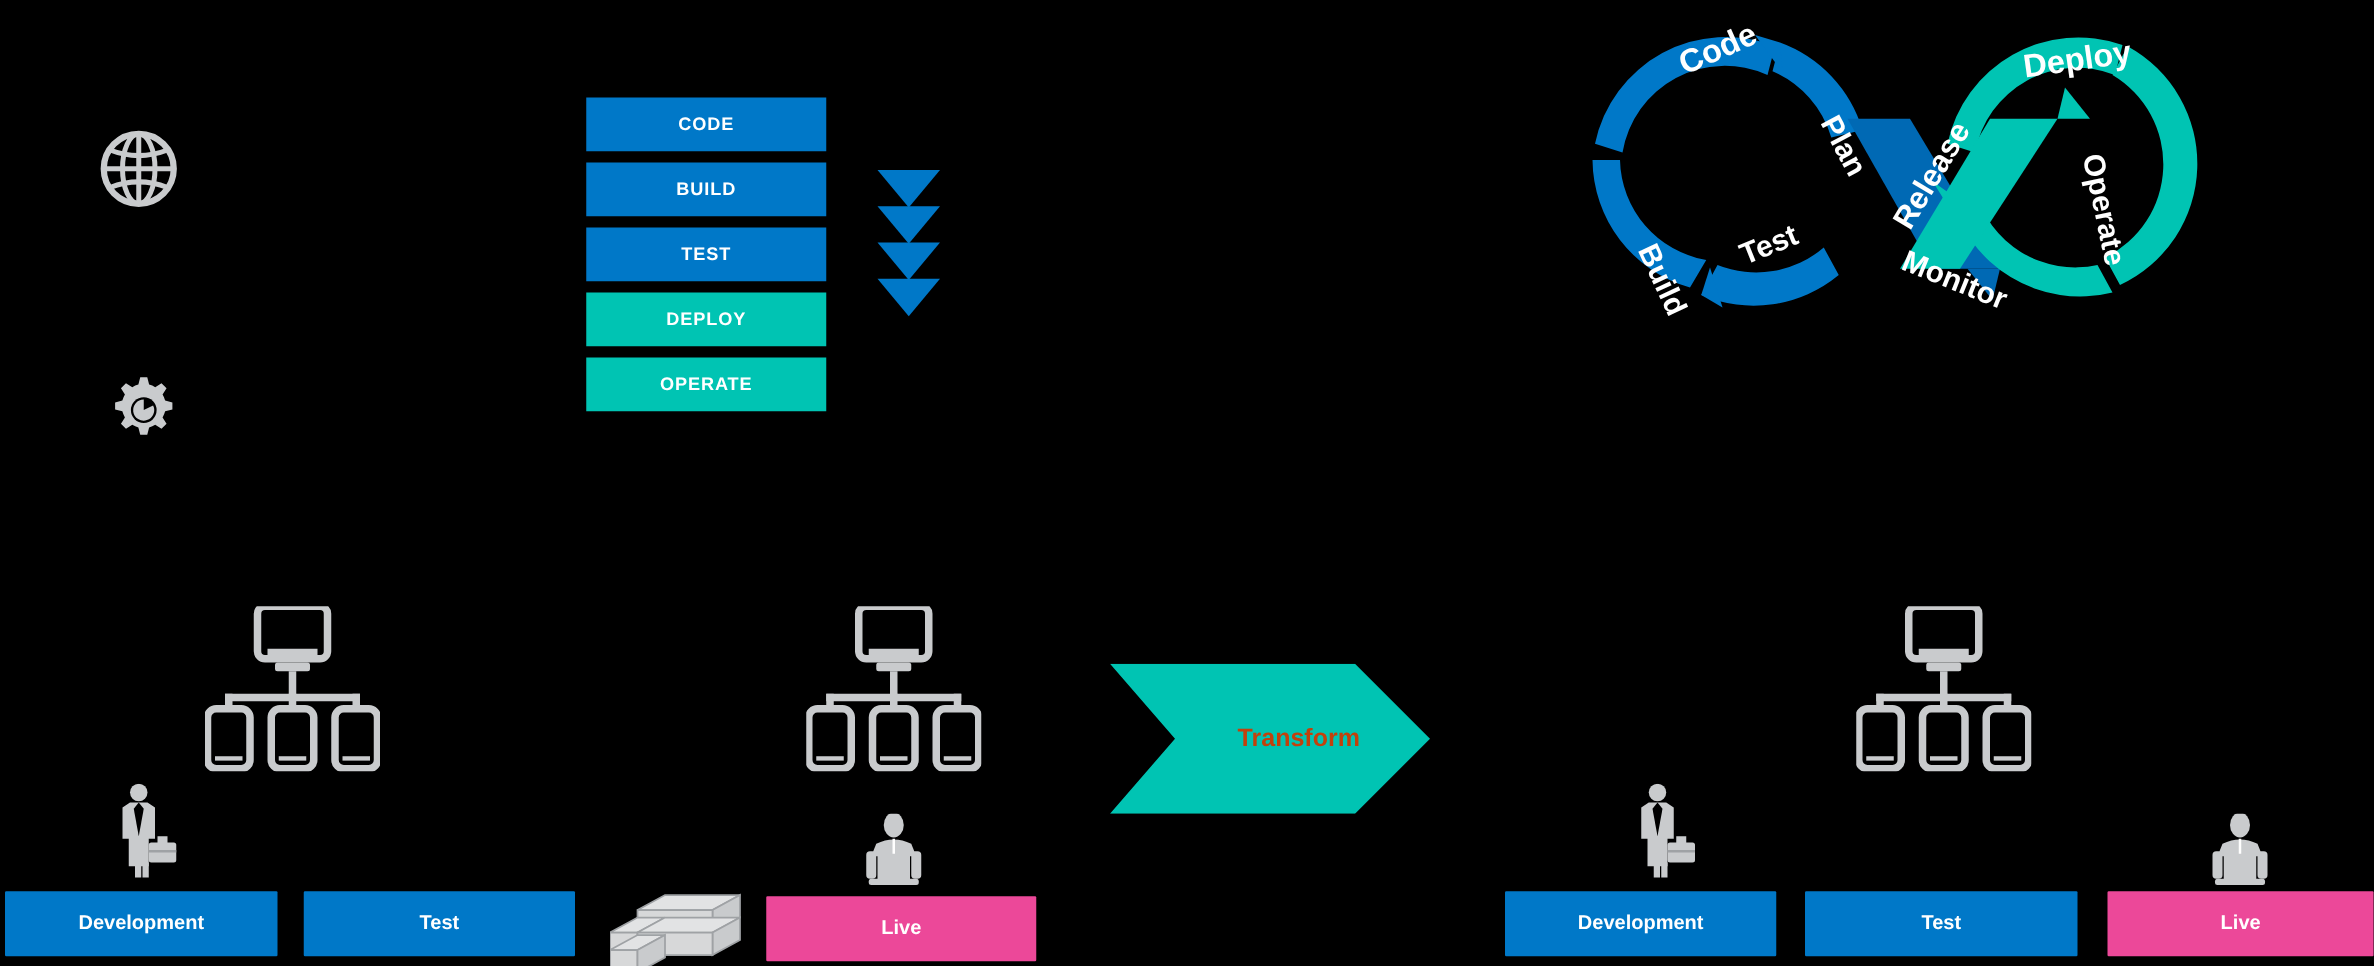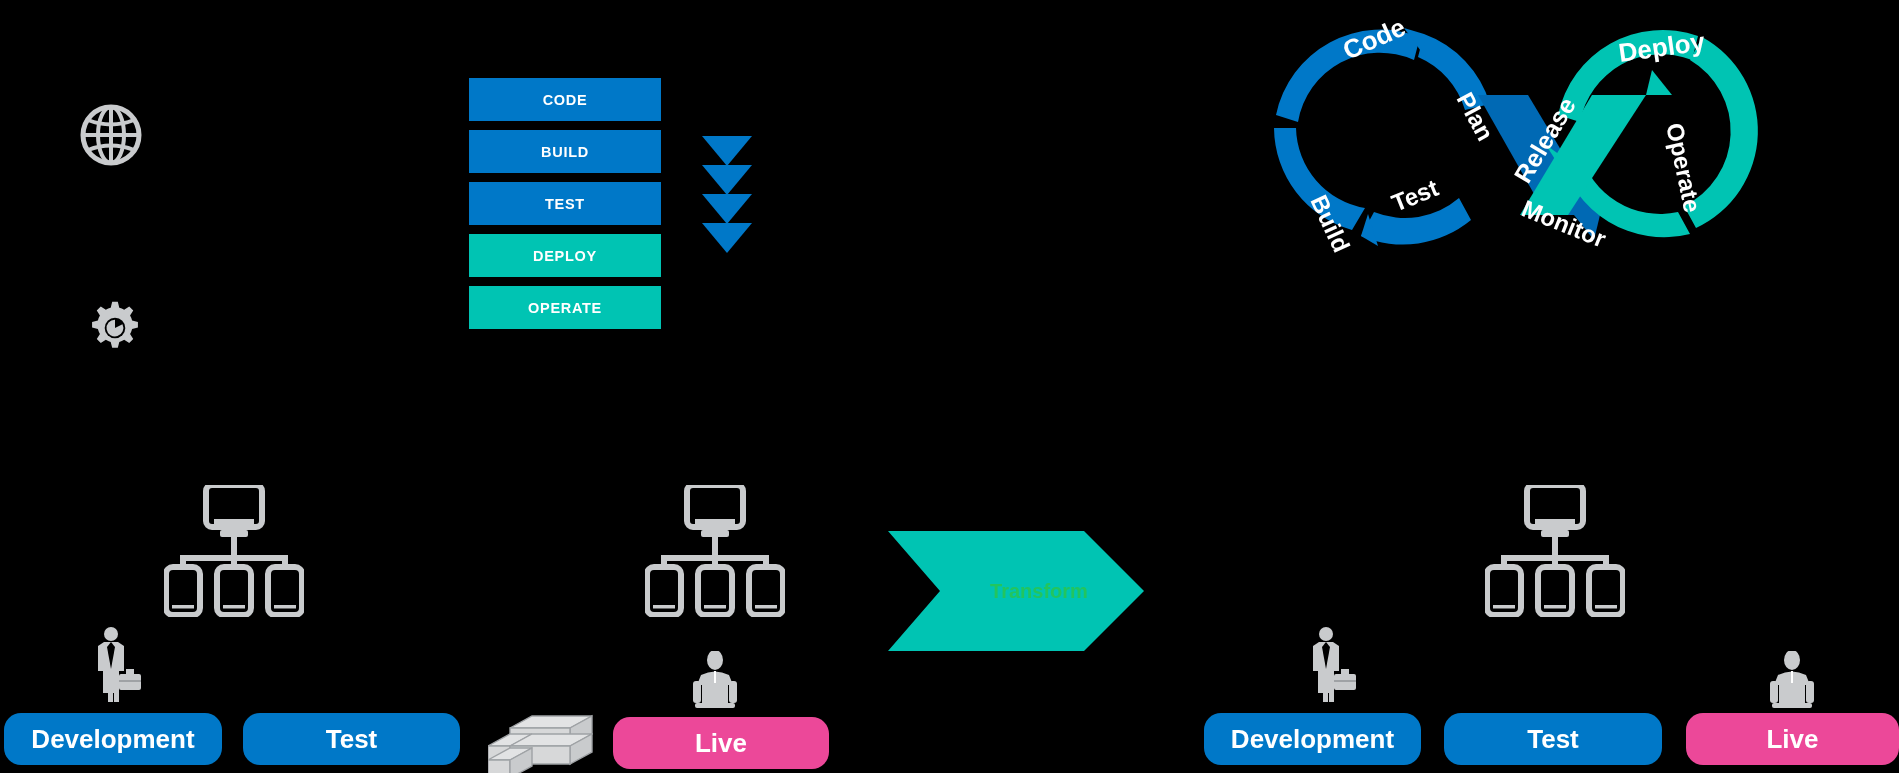--- a/index.html
+++ b/index.html
@@ -80,26 +80,26 @@
     left: 1228px;
     top: 0px;
     width: 600px;
     height: 290px;
   }
 
   
   .envbar {
     position: absolute;
     height: 52px;
-    border-radius: 17px;
+    border-radius: 1px;
     display: flex;
     align-items: center;
     justify-content: center;
     color: #ffffff;
-    font-size: 26px;
+    font-size: 16px;
     font-weight: bold;
   }
   .envbar.blue { background: #0078c8; }
   .envbar.teal { background: #ec4899; }
 
   
   .netdiag { position: absolute; width: 140px; height: 130px; }
 
   
   .person { position: absolute; }
@@ -114,21 +114,21 @@
   }
   .transform-label {
     position: absolute;
     left: 0; top: 0;
     width: 256px; height: 120px;
     display: flex;
     align-items: center;
     justify-content: center;
     padding-left: 46px;
     box-sizing: border-box;
-    color: #22c55e;
+    color: #c2410c;
     font-size: 20px;
     font-weight: bold;
     pointer-events: none;
   }
 
   
   .servers { position: absolute; left: 488px; top: 700px; width: 110px; height: 75px; }
 </style>
 </head>
 <body>

